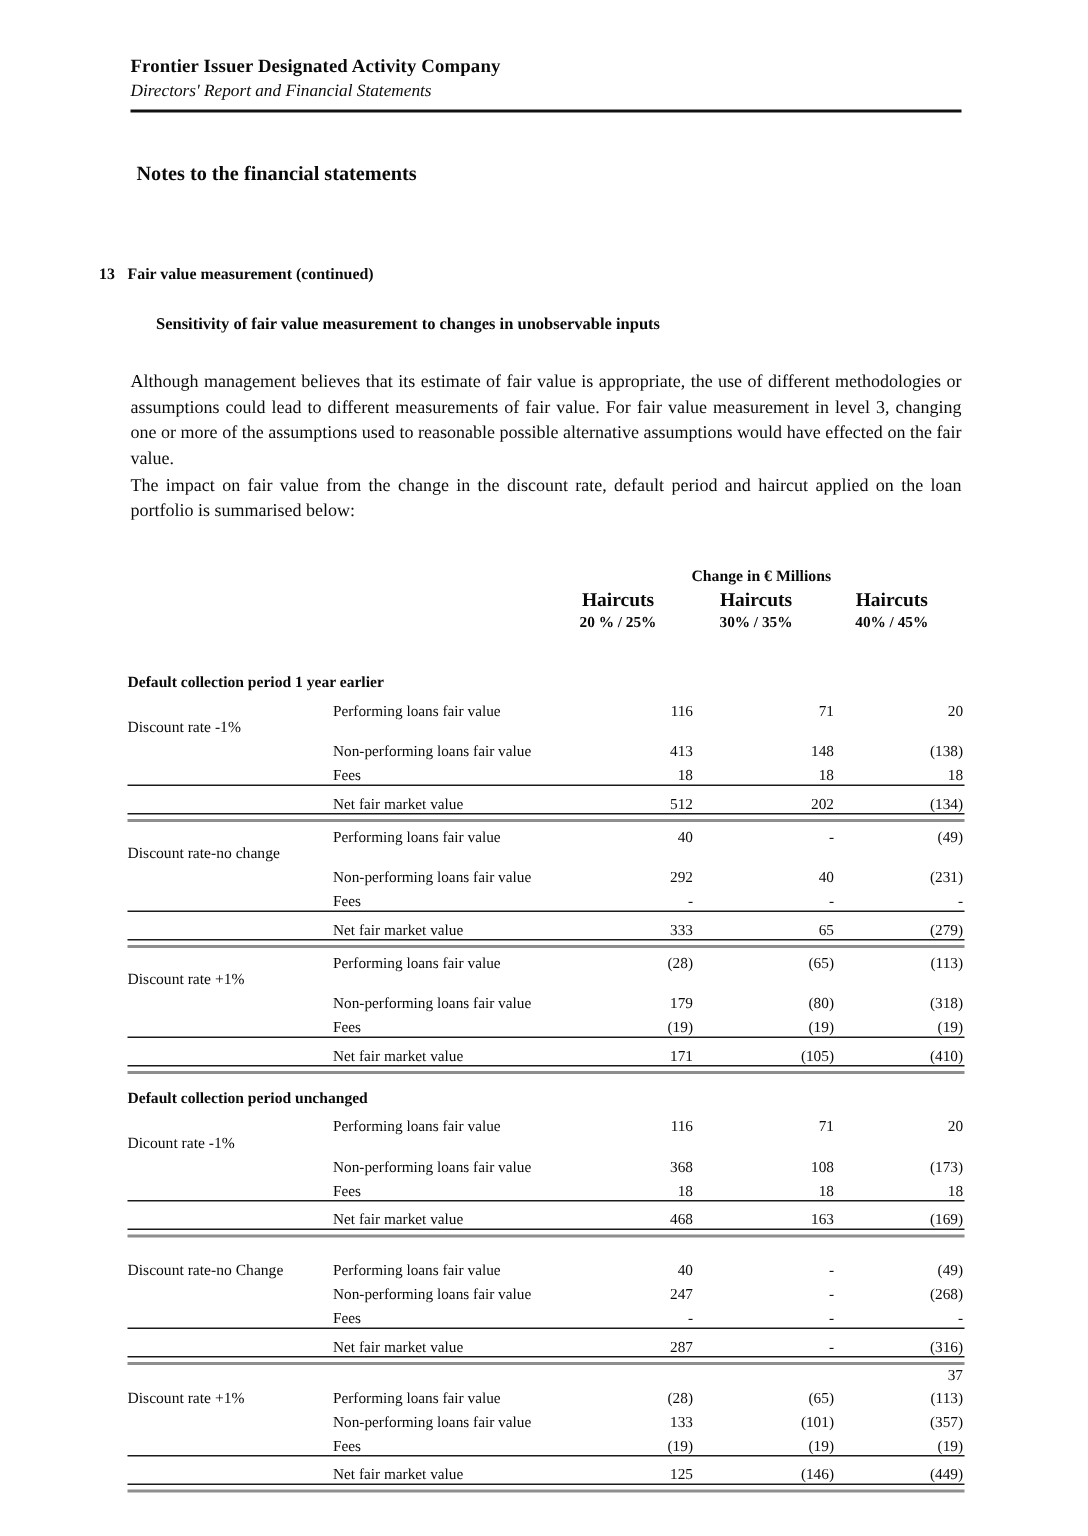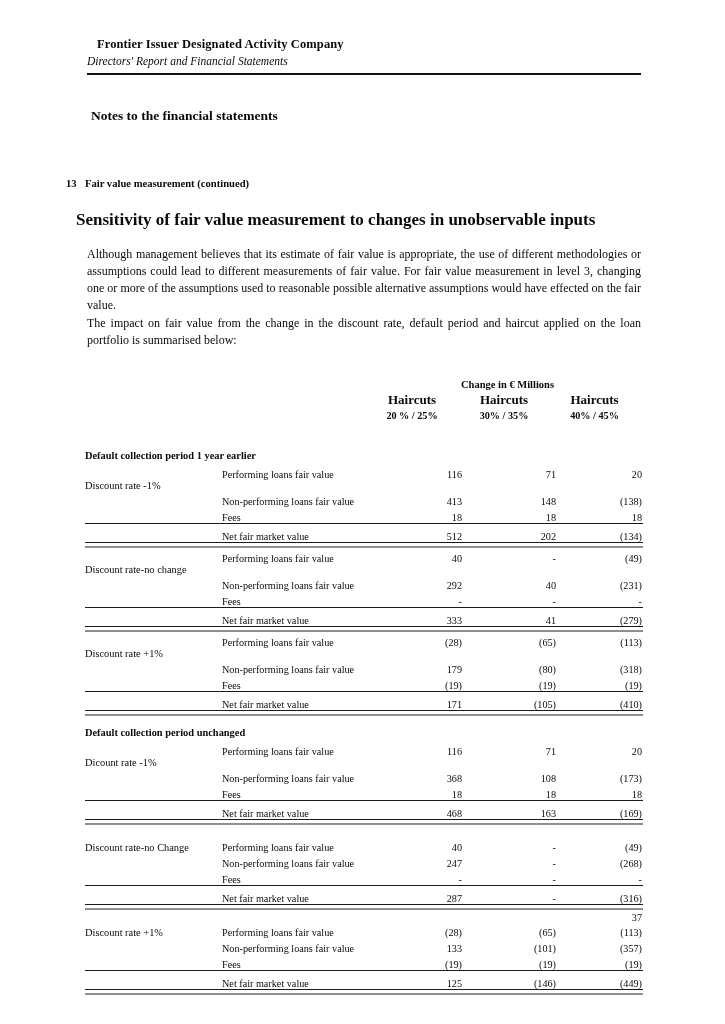--- a/index.html
+++ b/index.html
@@ -27,21 +27,20 @@
     position: absolute;
     left: 87px;
     top: 36px;
     width: 554px;
   }
   .company-name {
     font-size: 12.5px;
     font-weight: bold;
     letter-spacing: 0.1px;
     line-height: 1.35;
-    margin-left: 10px;
   }
   .doc-subtitle {
     font-size: 11.5px;
     font-style: italic;
     line-height: 1.35;
     margin-top: 1px;
   }
   .header-rule {
     margin-top: 4px;
     border-top: 2.1px solid #111111;
@@ -69,24 +68,24 @@
     font-size: 10.6px;
     font-weight: bold;
   }
   .note-num {
     display: inline-block;
     width: 19px;
   }
 
   .sub-heading {
     position: absolute;
-    left: 76px;
+    left: 104px;
     top: 210px;
     width: 560px;
-    font-size: 17px;
+    font-size: 11px;
     font-weight: bold;
   }
 
   .para {
     position: absolute;
     left: 87px;
     width: 554px;
     font-size: 12px;
     line-height: 1.42;
     text-align: justify;
@@ -323,21 +322,21 @@
           <td class="val">-</td>
           <td class="val v3">-</td>
         </tr>
         <tr class="rule-thin">
             <td colspan="5"></td>
           </tr>
         <tr class="r-total">
           <td class="label"></td>
           <td class="item">Net fair market value</td>
           <td class="val">333</td>
-          <td class="val">41</td>
+          <td class="val">65</td>
           <td class="val v3">(279)</td>
         </tr>
         <tr class="rule-double">
             <td colspan="5"></td>
           </tr>
 
         <tr class="r-data">
           <td class="label"></td>
           <td class="item">Performing loans fair value</td>
           <td class="val">(28)</td>

